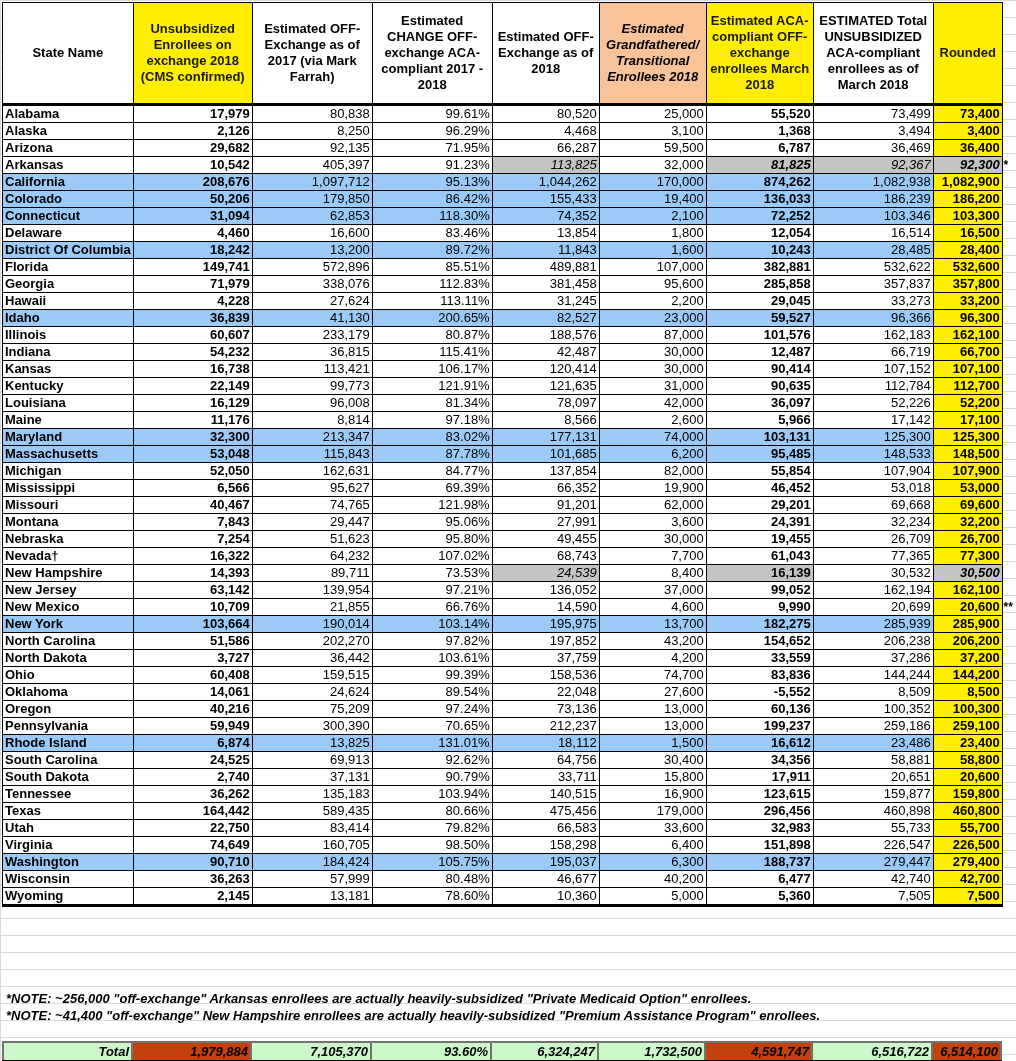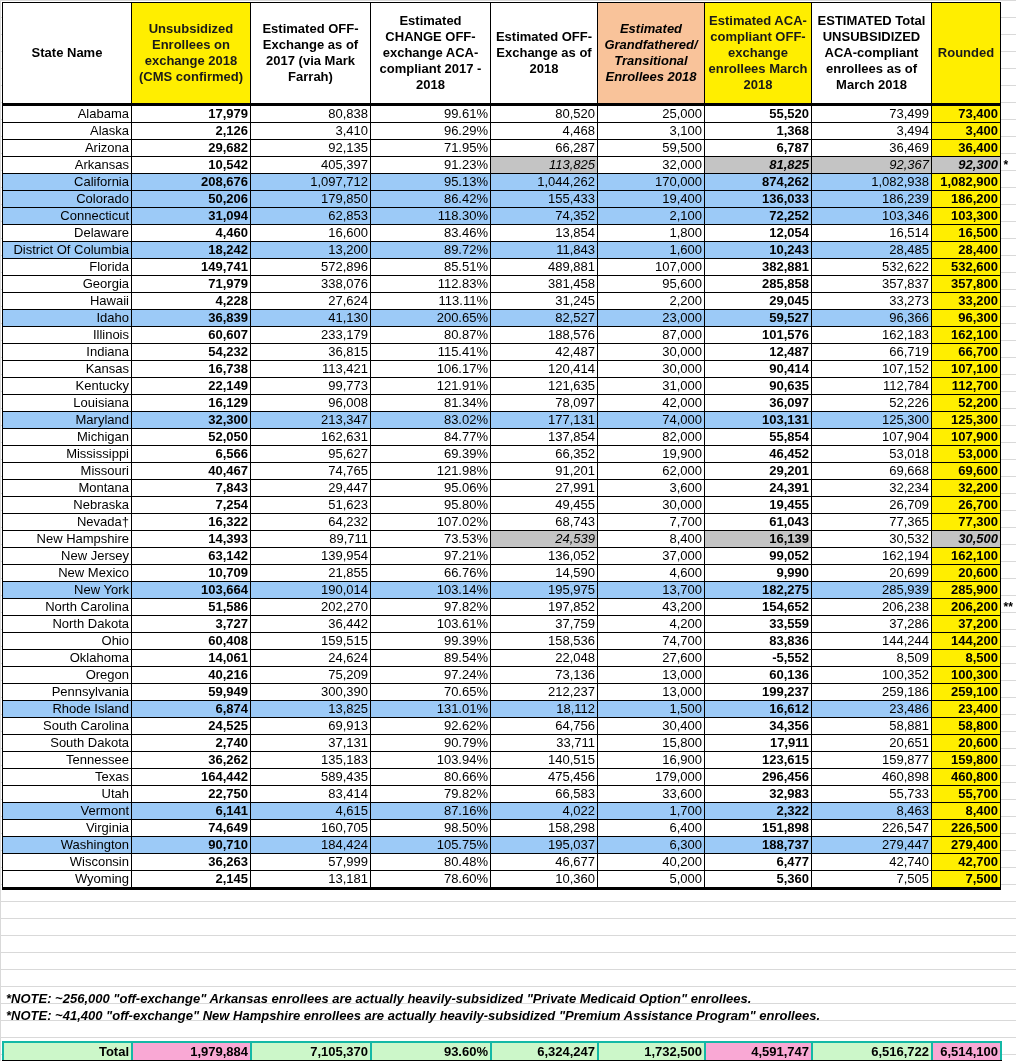--- a/index.html
+++ b/index.html
@@ -13,35 +13,35 @@
   table.sheet { position:absolute; left:2px; top:2px; border-collapse:collapse;
                 table-layout:fixed; z-index:1; }
   table.sheet th, table.sheet td { border:1.5px solid #000; padding:0 2px;
         font-size:13px; line-height:16px; height:16px; white-space:nowrap; overflow:hidden; }
   table.sheet thead th { height:100px; font-weight:bold; text-align:center;
         vertical-align:middle; white-space:normal; line-height:16px; background:#fff;
         border-bottom:3px solid #000; }
   th.hl-yellow { background:#ffee00 !important; color:#1a1a1a; }
   th.hl-orange { background:#f9c39a !important;font-style:italic; }
   td { text-align:right; background:#fff; }
-  td.state { text-align:right; }
+  td.state { text-align:left;font-weight:bold; }
   td.b { font-weight:bold; }
   tr.blue td { background:#9ccaf7; }
   td.rounded { background:#ffee00 !important; font-weight:bold; }
   td.gray { background:#c4c4c4 !important; }
   td.it { font-style:italic; }
   tbody tr:last-child td { border-bottom:3px solid #000; }
   .star { position:absolute; font-size:12px; font-weight:bold; z-index:2; }
   .notes { position:absolute; left:6px; top:990px; font-size:13px; font-weight:bold;
            font-style:italic; line-height:17px; z-index:2; }
   table.total { position:absolute; left:2px; top:1041px; border-collapse:collapse;
                 table-layout:fixed; z-index:1; }
-  table.total td { border:2px solid #14b8a6; background:#ccf7c9; font-weight:bold;
-                   font-size:13px; height:17px; padding:0 2px; text-align:right; }
-  table.total td.y { background:#f9a8d4; }
+  table.total td { border:2px solid #737373; background:#ccf7c9; font-weight:bold;
+                   font-size:13px; height:17px; padding:0 2px; text-align:right;font-style:italic; }
+  table.total td.y { background:#c2410c; }
 </style>
 </head>
 <body>
 
 <div id="grid"></div>
 
 <table class="sheet">
   <colgroup>
     <col style="width:129px">
       <col style="width:119px">
@@ -74,21 +74,21 @@
         <td class="">99.61%</td>
         <td class="">80,520</td>
         <td class="">25,000</td>
         <td class="b">55,520</td>
         <td class="">73,499</td>
         <td class="rounded">73,400</td>
       </tr>
       <tr>
         <td class="state">Alaska</td>
         <td class="b">2,126</td>
-        <td class="">3,410</td>
+        <td class="">8,250</td>
         <td class="">96.29%</td>
         <td class="">4,468</td>
         <td class="">3,100</td>
         <td class="b">1,368</td>
         <td class="">3,494</td>
         <td class="rounded">3,400</td>
       </tr>
       <tr>
         <td class="state">Arizona</td>
         <td class="b">29,682</td>
@@ -258,31 +258,53 @@
         <td class="state">Louisiana</td>
         <td class="b">16,129</td>
         <td class="">96,008</td>
         <td class="">81.34%</td>
         <td class="">78,097</td>
         <td class="">42,000</td>
         <td class="b">36,097</td>
         <td class="">52,226</td>
         <td class="rounded">52,200</td>
       </tr>
+      <tr>
+        <td class="state">Maine</td>
+        <td class="b">11,176</td>
+        <td class="">8,814</td>
+        <td class="">97.18%</td>
+        <td class="">8,566</td>
+        <td class="">2,600</td>
+        <td class="b">5,966</td>
+        <td class="">17,142</td>
+        <td class="rounded">17,100</td>
+      </tr>
       <tr class="blue">
         <td class="state">Maryland</td>
         <td class="b">32,300</td>
         <td class="">213,347</td>
         <td class="">83.02%</td>
         <td class="">177,131</td>
         <td class="">74,000</td>
         <td class="b">103,131</td>
         <td class="">125,300</td>
         <td class="rounded">125,300</td>
       </tr>
+      <tr class="blue">
+        <td class="state">Massachusetts</td>
+        <td class="b">53,048</td>
+        <td class="">115,843</td>
+        <td class="">87.78%</td>
+        <td class="">101,685</td>
+        <td class="">6,200</td>
+        <td class="b">95,485</td>
+        <td class="">148,533</td>
+        <td class="rounded">148,500</td>
+      </tr>
       <tr>
         <td class="state">Michigan</td>
         <td class="b">52,050</td>
         <td class="">162,631</td>
         <td class="">84.77%</td>
         <td class="">137,854</td>
         <td class="">82,000</td>
         <td class="b">55,854</td>
         <td class="">107,904</td>
         <td class="rounded">107,900</td>
@@ -510,31 +532,20 @@
       <tr>
         <td class="state">Utah</td>
         <td class="b">22,750</td>
         <td class="">83,414</td>
         <td class="">79.82%</td>
         <td class="">66,583</td>
         <td class="">33,600</td>
         <td class="b">32,983</td>
         <td class="">55,733</td>
         <td class="rounded">55,700</td>
-      </tr>
-      <tr class="blue">
-        <td class="state">Vermont</td>
-        <td class="b">6,141</td>
-        <td class="">4,615</td>
-        <td class="">87.16%</td>
-        <td class="">4,022</td>
-        <td class="">1,700</td>
-        <td class="b">2,322</td>
-        <td class="">8,463</td>
-        <td class="rounded">8,400</td>
       </tr>
       <tr>
         <td class="state">Virginia</td>
         <td class="b">74,649</td>
         <td class="">160,705</td>
         <td class="">98.50%</td>
         <td class="">158,298</td>
         <td class="">6,400</td>
         <td class="b">151,898</td>
         <td class="">226,547</td>

